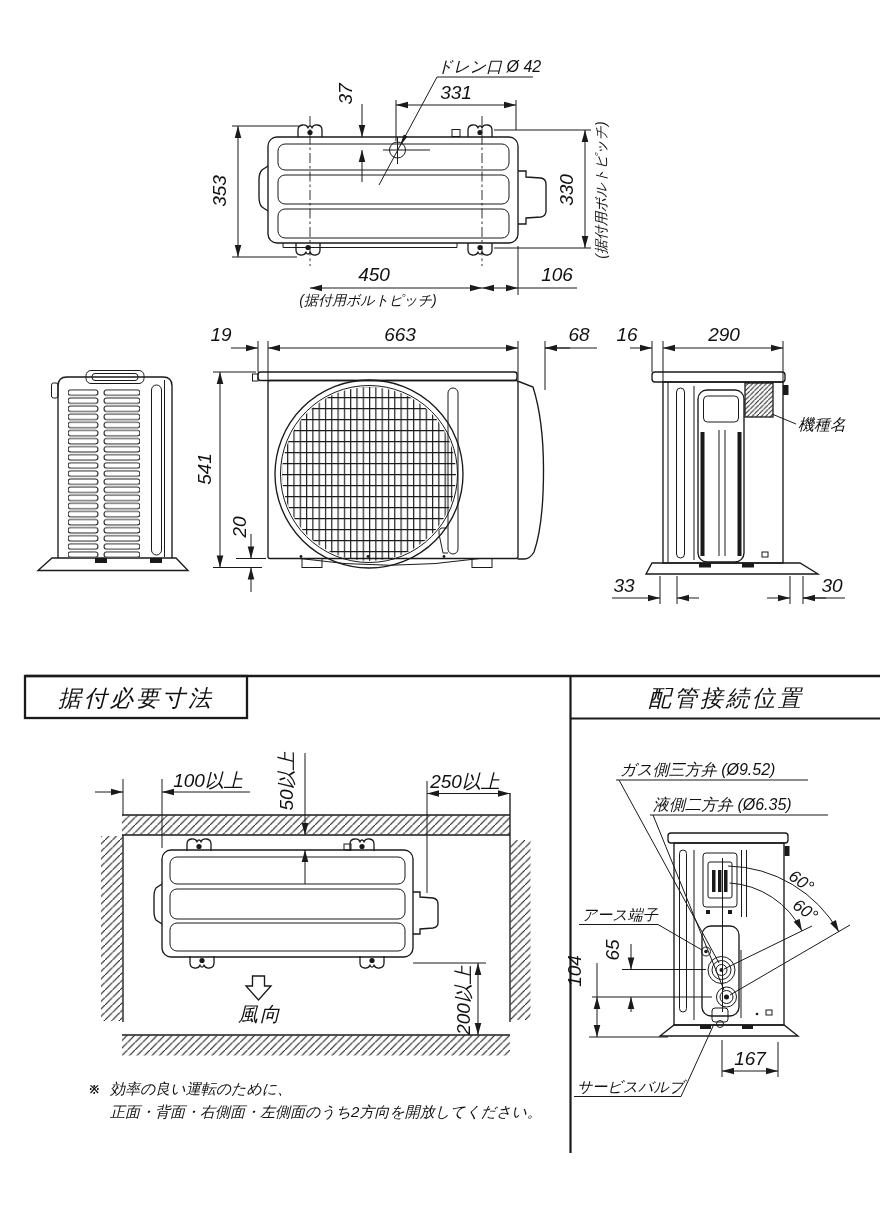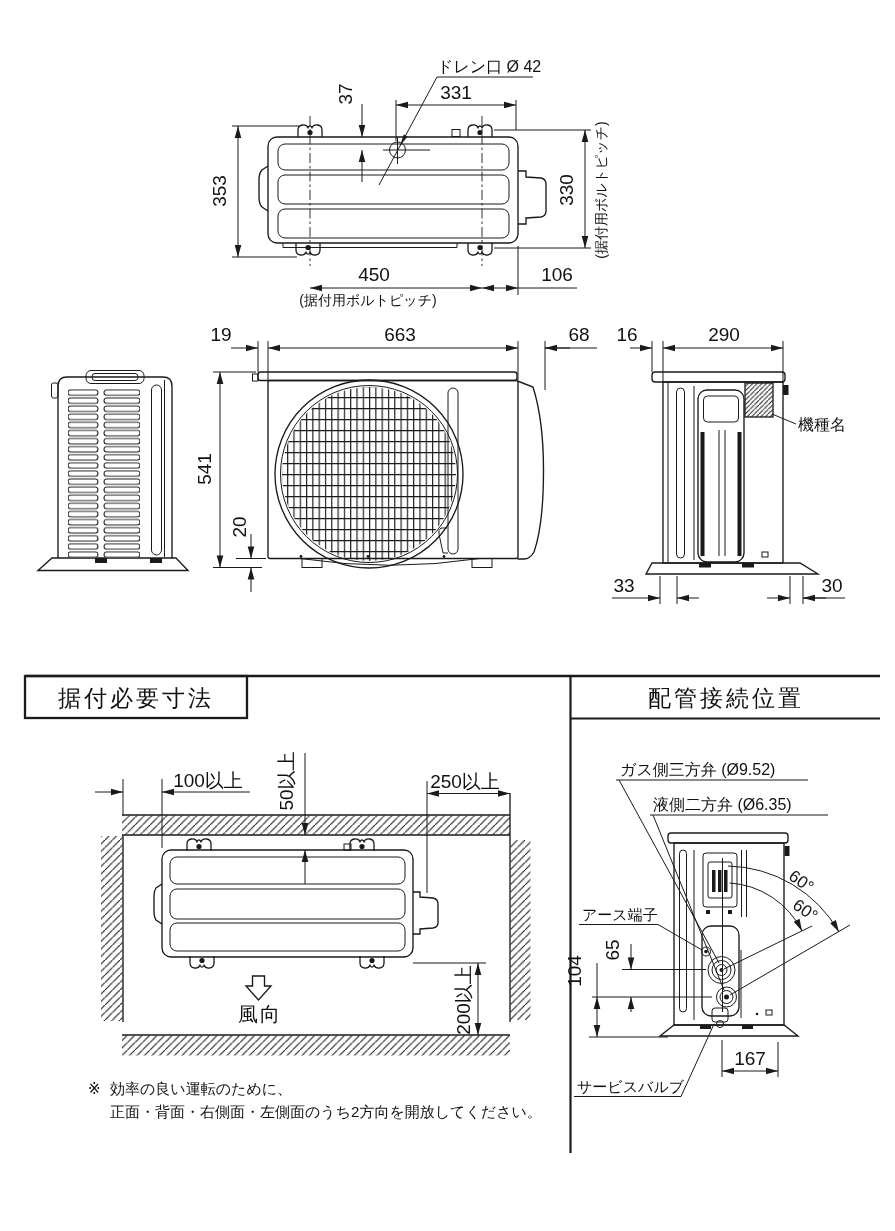--- a/index.html
+++ b/index.html
@@ -1,16 +1,16 @@
 <!DOCTYPE html>
 <html><head>
 <meta charset="utf-8">
 <style>
   html,body{margin:0;padding:0;background:#ffffff;}
-  .page{width:895px;height:1231px;background:#ffffff;position:relative;overflow:hidden;}
+  .page{width:895px;height:1231px;background:#ffffff;position:relative;overflow:hidden;font-style:italic;}
   svg{display:block;}
   .ln{fill:none;stroke:#1a1a1a;stroke-width:1.35;}
   .thin{stroke-width:1;}
   .dim{fill:none;stroke:#1a1a1a;stroke-width:1;}
   .cl{fill:none;stroke:#1a1a1a;stroke-width:0.9;stroke-dasharray:10 3 2.5 3;}
   .dk{fill:#1a1a1a;stroke:none;}
   .txt{fill:#111111;font-family:"Liberation Sans","DejaVu Sans",sans-serif;}
   .dimtxt{font-size:19px;}
   .sm{font-size:14px;}
   .jp{font-size:16px;}

